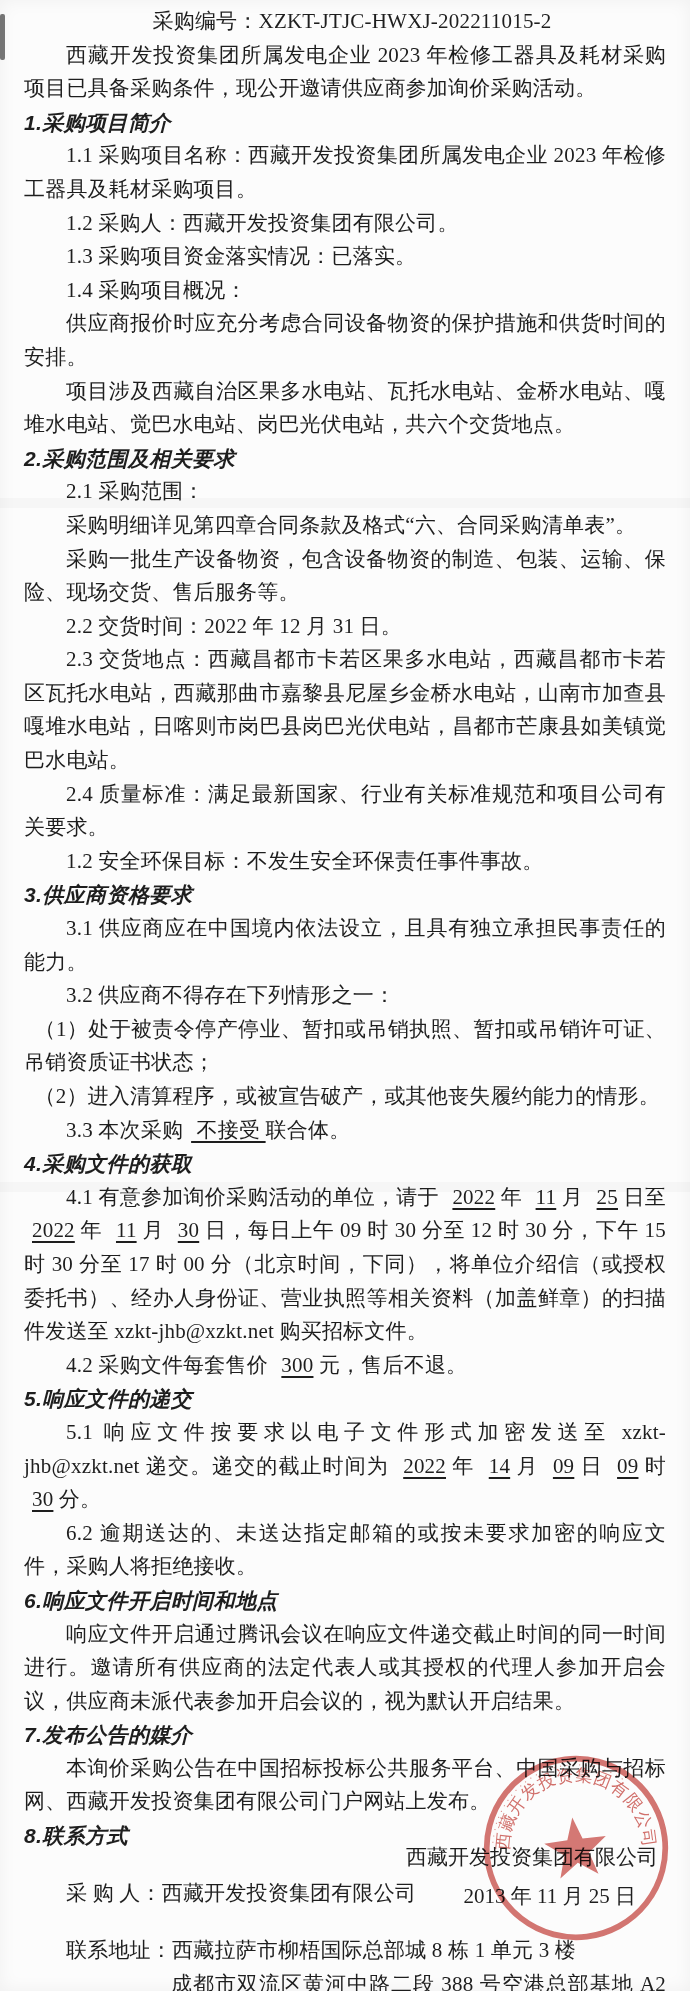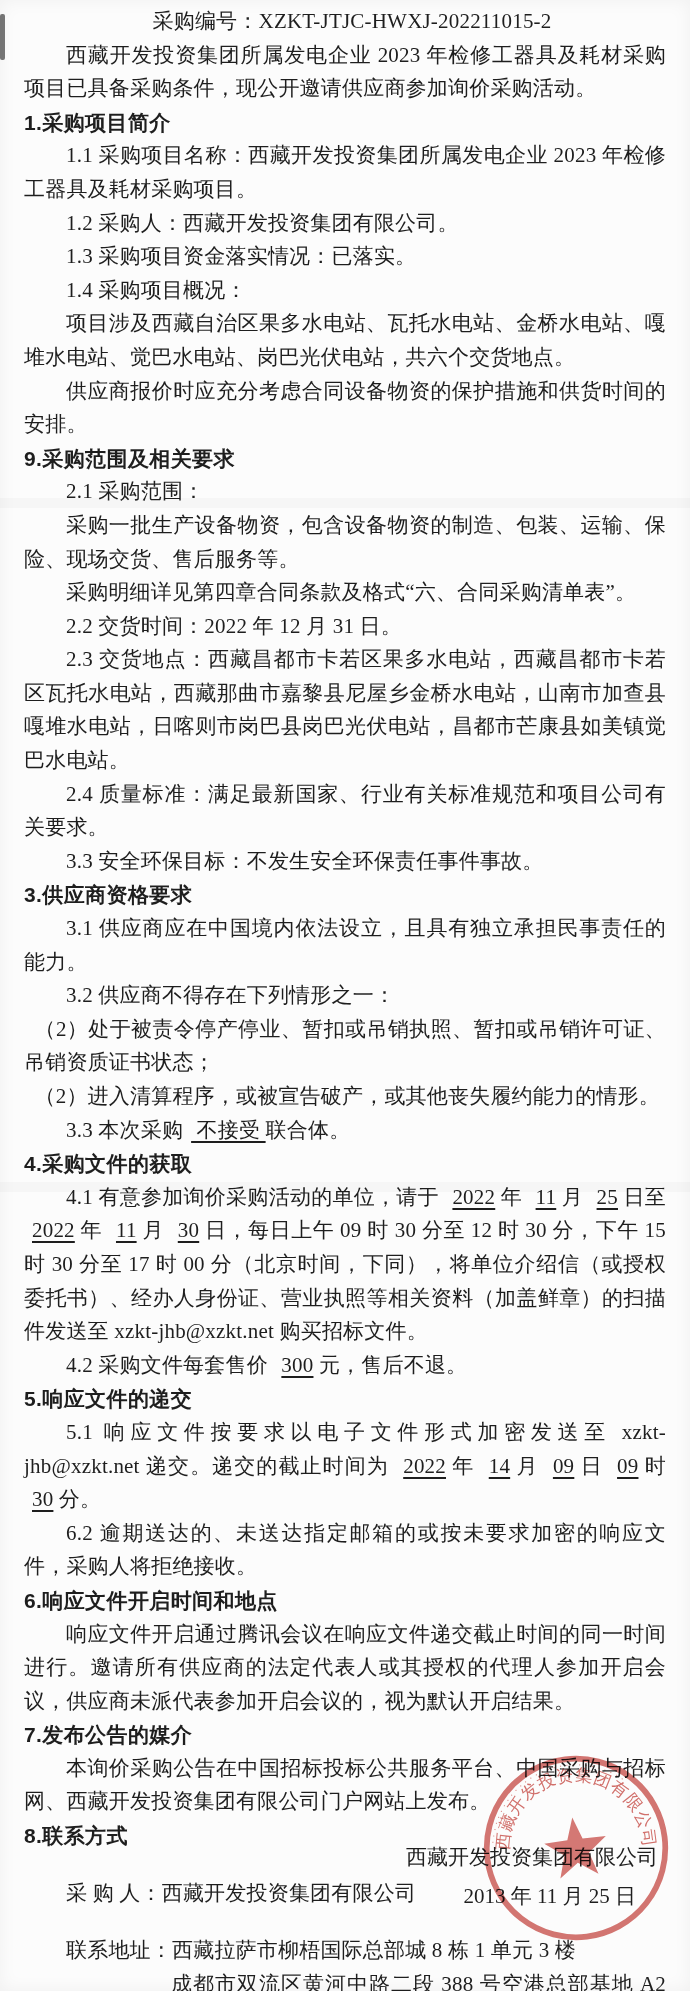--- a/index.html
+++ b/index.html
@@ -22,20 +22,21 @@
     letter-spacing:.2px;
   }
   p.title{text-align:center;text-indent:14px;}
   p.p{text-indent:2em;}
   p.p1{text-indent:.5em;}
   p.h{
     font-family:"Liberation Sans","DejaVu Sans",sans-serif;
     font-weight:700;
     text-indent:0;
     letter-spacing:.4px;
+    font-style:italic;
   }
   p.contact{text-indent:2em;margin-top:24px;}
   p.contact-cont{text-indent:0;padding-left:147px;}
   .u{
     text-decoration:underline;
     text-underline-offset:4px;
     text-decoration-thickness:1.5px;
     padding-left:8px;
   }
   .signature{position:absolute;right:0;top:1838px;width:100%;}
@@ -69,34 +70,34 @@
   <div class="streak s2"></div>
 
   <div class="doc" id="doc">
       <p class="title"><span>采购编号：XZKT-JTJC-HWXJ-202211015-2</span></p>
       <p class="p"><span>西藏开发投资集团所属发电企业 2023 年检修工器具及耗材采购项目已具备采购条件，现公开邀请供应商参加询价采购活动。</span></p>
       <p class="h"><span>1.采购项目简介</span></p>
       <p class="p"><span>1.1 采购项目名称：西藏开发投资集团所属发电企业 2023 年检修工器具及耗材采购项目。</span></p>
       <p class="p"><span>1.2 采购人：西藏开发投资集团有限公司。</span></p>
       <p class="p"><span>1.3 采购项目资金落实情况：已落实。</span></p>
       <p class="p"><span>1.4 采购项目概况：</span></p>
+      <p class="p"><span>供应商报价时应充分考虑合同设备物资的保护措施和供货时间的安排。</span></p>
       <p class="p"><span>项目涉及西藏自治区果多水电站、瓦托水电站、金桥水电站、嘎堆水电站、觉巴水电站、岗巴光伏电站，共六个交货地点。</span></p>
-      <p class="p"><span>供应商报价时应充分考虑合同设备物资的保护措施和供货时间的安排。</span></p>
-      <p class="h"><span>9.采购范围及相关要求</span></p>
+      <p class="h"><span>2.采购范围及相关要求</span></p>
       <p class="p"><span>2.1 采购范围：</span></p>
+      <p class="p"><span>采购明细详见第四章合同条款及格式“六、合同采购清单表”。</span></p>
       <p class="p"><span>采购一批生产设备物资，包含设备物资的制造、包装、运输、保险、现场交货、售后服务等。</span></p>
-      <p class="p"><span>采购明细详见第四章合同条款及格式“六、合同采购清单表”。</span></p>
       <p class="p"><span>2.2 交货时间：2022 年 12 月 31 日。</span></p>
       <p class="p"><span>2.3 交货地点：西藏昌都市卡若区果多水电站，西藏昌都市卡若区瓦托水电站，西藏那曲市嘉黎县尼屋乡金桥水电站，山南市加查县嘎堆水电站，日喀则市岗巴县岗巴光伏电站，昌都市芒康县如美镇觉巴水电站。</span></p>
       <p class="p"><span>2.4 质量标准：满足最新国家、行业有关标准规范和项目公司有关要求。</span></p>
-      <p class="p"><span>3.3 安全环保目标：不发生安全环保责任事件事故。</span></p>
+      <p class="p"><span>1.2 安全环保目标：不发生安全环保责任事件事故。</span></p>
       <p class="h"><span>3.供应商资格要求</span></p>
       <p class="p"><span>3.1 供应商应在中国境内依法设立，且具有独立承担民事责任的能力。</span></p>
       <p class="p"><span>3.2 供应商不得存在下列情形之一：</span></p>
-      <p class="p1"><span>（2）处于被责令停产停业、暂扣或吊销执照、暂扣或吊销许可证、吊销资质证书状态；</span></p>
+      <p class="p1"><span>（1）处于被责令停产停业、暂扣或吊销执照、暂扣或吊销许可证、吊销资质证书状态；</span></p>
       <p class="p1"><span>（2）进入清算程序，或被宣告破产，或其他丧失履约能力的情形。</span></p>
       <p class="p"><span>3.3 本次采购</span><span class="u"> 不接受 </span><span>联合体。</span></p>
       <p class="h"><span>4.采购文件的获取</span></p>
       <p class="p"><span>4.1 有意参加询价采购活动的单位，请于 </span><span class="u">2022</span><span> 年 </span><span class="u">11</span><span> 月 </span><span class="u">25</span><span> 日至 </span><span class="u">2022</span><span> 年 </span><span class="u">11</span><span> 月 </span><span class="u">30</span><span> 日，每日上午 09 时 30 分至 12 时 30 分，下午 15 时 30 分至 17 时 00 分（北京时间，下同），将单位介绍信（或授权委托书）、经办人身份证、营业执照等相关资料（加盖鲜章）的扫描件发送至 </span><span>xzkt-jhb@xzkt.net</span><span> 购买招标文件。</span></p>
       <p class="p"><span>4.2 采购文件每套售价 </span><span class="u">300</span><span> 元，售后不退。</span></p>
       <p class="h"><span>5.响应文件的递交</span></p>
       <p class="p"><span>5.1 响应文件按要求以电子文件形式加密发送至 </span><span>xzkt-jhb@xzkt.net</span><span> 递交。递交的截止时间为 </span><span class="u">2022</span><span> 年 </span><span class="u">14</span><span> 月 </span><span class="u">09</span><span> 日 </span><span class="u">09</span><span> 时 </span><span class="u">30</span><span> 分。</span></p>
       <p class="p"><span>6.2 逾期送达的、未送达指定邮箱的或按未要求加密的响应文件，采购人将拒绝接收。</span></p>
       <p class="h"><span>6.响应文件开启时间和地点</span></p>
       <p class="p"><span>响应文件开启通过腾讯会议在响应文件递交截止时间的同一时间进行。邀请所有供应商的法定代表人或其授权的代理人参加开启会议，供应商未派代表参加开启会议的，视为默认开启结果。</span></p>

